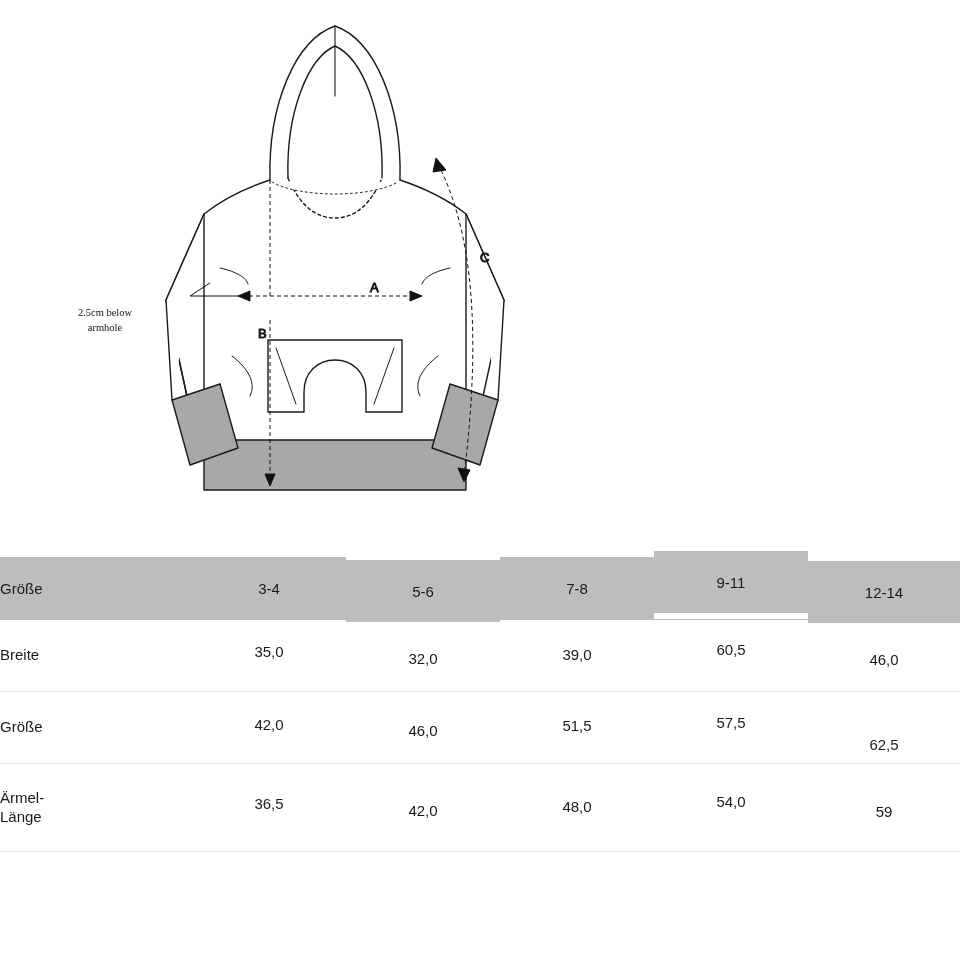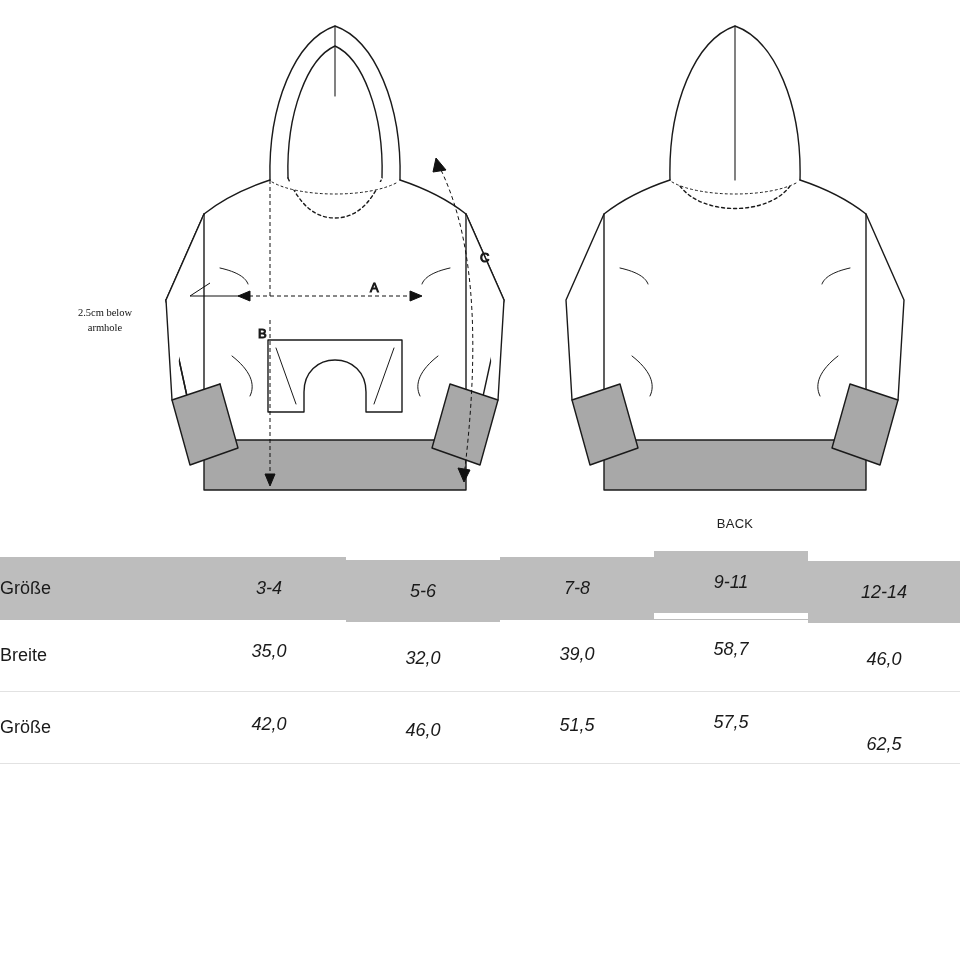--- a/index.html
+++ b/index.html
@@ -70,21 +70,21 @@
   .size-table col.c2 { width: 154px; }
   .size-table col.c3 { width: 154px; }
   .size-table col.c4 { width: 154px; }
   .size-table col.c5 { width: 152px; }
 
   .size-table th,
   .size-table td {
     border-bottom: 1px solid #e2e2e2;
     padding: 0;
     font-weight: normal;
-    font-size: 18px;
+    font-size: 15px;
     color: #1a1a1a;
     vertical-align: middle;
   }
   .size-table thead th {
     background: #bdbdbd;
     border-bottom: 1px solid #bdbdbd;
     height: 62px;
   }
   .size-table tbody tr { height: 72px; padding-left: 8px; }
   .size-table tbody tr.tall { height: 88px; }
@@ -93,21 +93,20 @@
     padding-left: 18px;
     text-align: left;
   }
   .cell-row-label {
     padding-left: 18px;
     text-align: left;
     line-height: 1.22;
   }
   .val {
     text-align: center;
-    font-style: italic;
   }
   
   .v0 { position: relative; top: -4px; }
   .v1 { position: relative; top: 3px; }
   .v2 { position: relative; top: -1px; }
   .v3 { position: relative; top: -6px; }
   .v4 { position: relative; top: 4px; }
 
   .h0 { position: relative; top: -3px; }
   .h1 { position: relative; top: 3px; }
@@ -193,44 +192,20 @@
           <polygon points="316,158 326,170 313,172"></polygon>
           <polygon points="344,482 338,468 350,470"></polygon>
         </g>
 
         <text x="250" y="292" font-family="Liberation Sans, sans-serif" font-size="13" fill="#111">A</text>
         <text x="138" y="338" font-family="Liberation Sans, sans-serif" font-size="13" fill="#111">B</text>
         <text x="360" y="262" font-family="Liberation Sans, sans-serif" font-size="13" fill="#111">C</text>
       </svg>
     </div>
 
-    <div class="garment back">
-      <svg width="430" height="555" viewBox="0 0 430 555" fill="none" stroke="#1a1a1a">
-        <g stroke-width="1.4" fill="#ffffff" stroke-linejoin="round" stroke-linecap="round">
-          <path d="M150 180 C148 105 175 40 215 26 C255 40 282 105 280 180"></path>
-          <path d="M215 26 L215 180" stroke-width="1.1"></path>
-          <path d="M150 180 C120 190 98 203 84 214 L46 300 L52 400"></path>
-          <path d="M280 180 C310 190 332 203 346 214 L384 300 L378 400"></path>
-          <path d="M84 214 L84 440"></path>
-          <path d="M346 214 L346 440"></path>
-          <path d="M84 440 L346 440 L346 490 L84 490 Z" fill="#a8a8a8"></path>
-          <path d="M52 400 L100 384 L118 448 L70 465 Z" fill="#a8a8a8"></path>
-          <path d="M378 400 L330 384 L312 448 L360 465 Z" fill="#a8a8a8"></path>
-
-          <path d="M160 186 C182 216 248 216 270 186" stroke-dasharray="3 3"></path>
-          <path d="M152 182 C180 198 250 198 278 182" stroke-dasharray="2 3" stroke-width="1"></path>
-
-          <path d="M112 356 C130 370 136 384 130 396" stroke-width="1"></path>
-          <path d="M318 356 C300 370 294 384 300 396" stroke-width="1"></path>
-          <path d="M100 268 C118 272 126 278 128 284" stroke-width="1"></path>
-          <path d="M330 268 C312 272 304 278 302 284" stroke-width="1"></path>
-        </g>
-      </svg>
-      <div class="view-label">BACK</div>
-    </div>
   </div>
 
   <table class="size-table">
     <colgroup>
       <col class="c0">
         <col class="c1">
         <col class="c2">
         <col class="c3">
         <col class="c4">
         <col class="c5">
@@ -244,31 +219,42 @@
         <th class="val v3">9-11</th>
         <th class="val v4">12-14</th>
       </tr>
     </thead>
     <tbody>
       <tr>
         <td class="cell-row-label">Breite</td>
         <td class="val v0">35,0</td>
         <td class="val v1">32,0</td>
         <td class="val v2">39,0</td>
-        <td class="val v3">58,7</td>
+        <td class="val v3">60,5</td>
         <td class="val v4">46,0</td>
       </tr>
       <tr>
         <td class="cell-row-label">Größe</td>
         <td class="val h0">42,0</td>
         <td class="val h1">46,0</td>
         <td class="val h2">51,5</td>
         <td class="val h3">57,5</td>
         <td class="val h4">62,5</td>
       </tr>
+      <tr class="tall">
+        <td class="cell-row-label">
+          <span>Ärmel-</span><br>
+          <span>Länge</span>
+        </td>
+        <td class="val v0">36,5</td>
+        <td class="val v1">42,0</td>
+        <td class="val v2">48,0</td>
+        <td class="val v3">54,0</td>
+        <td class="val v4">59</td>
+      </tr>
       <tr class="filler-row">
         <td></td>
         <td></td>
         <td></td>
         <td></td>
         <td></td>
         <td></td>
       </tr>
     </tbody>
   </table>

